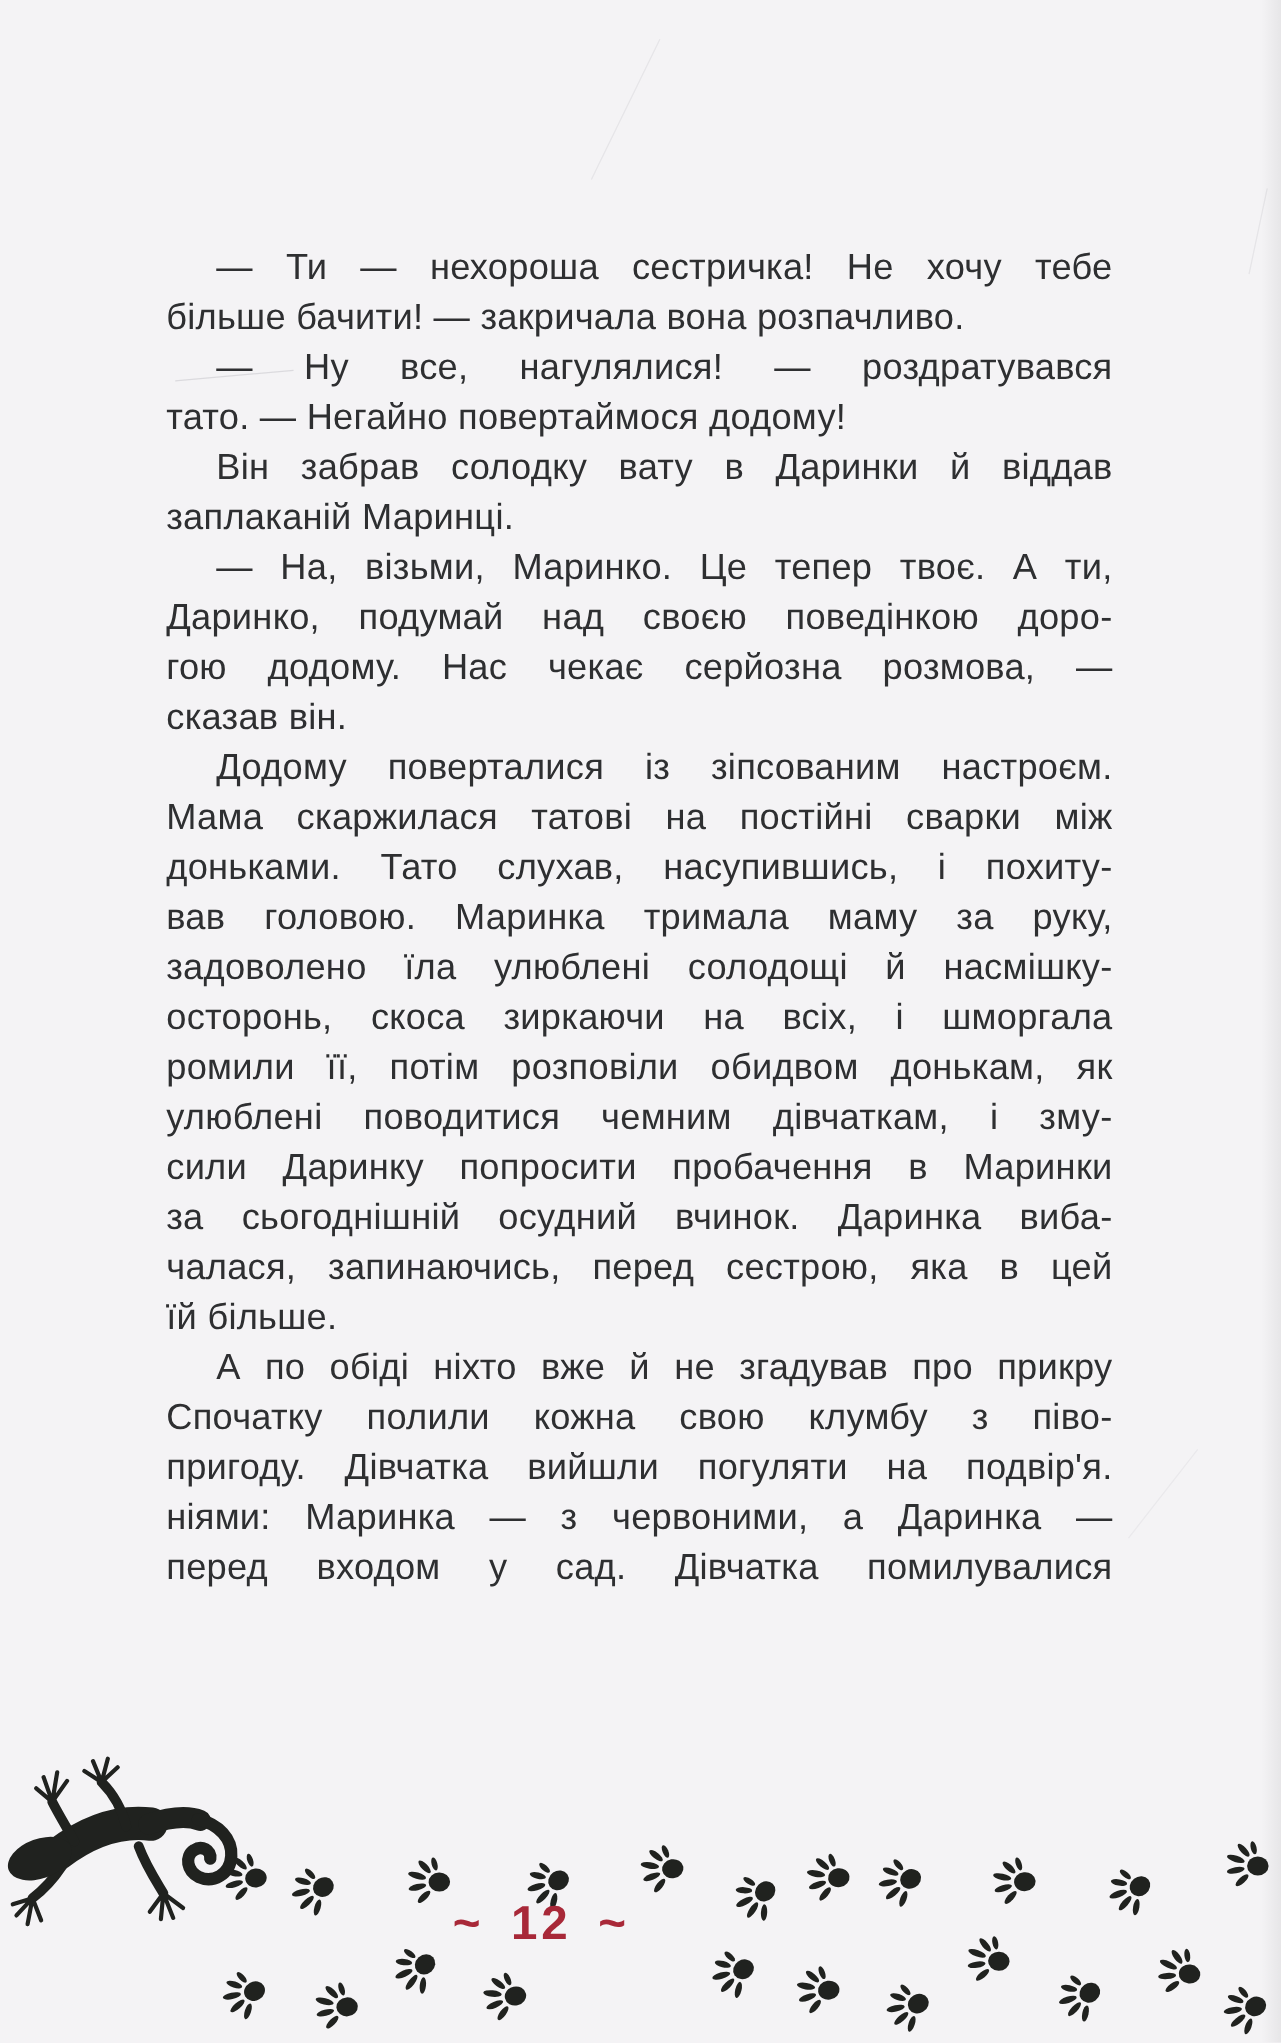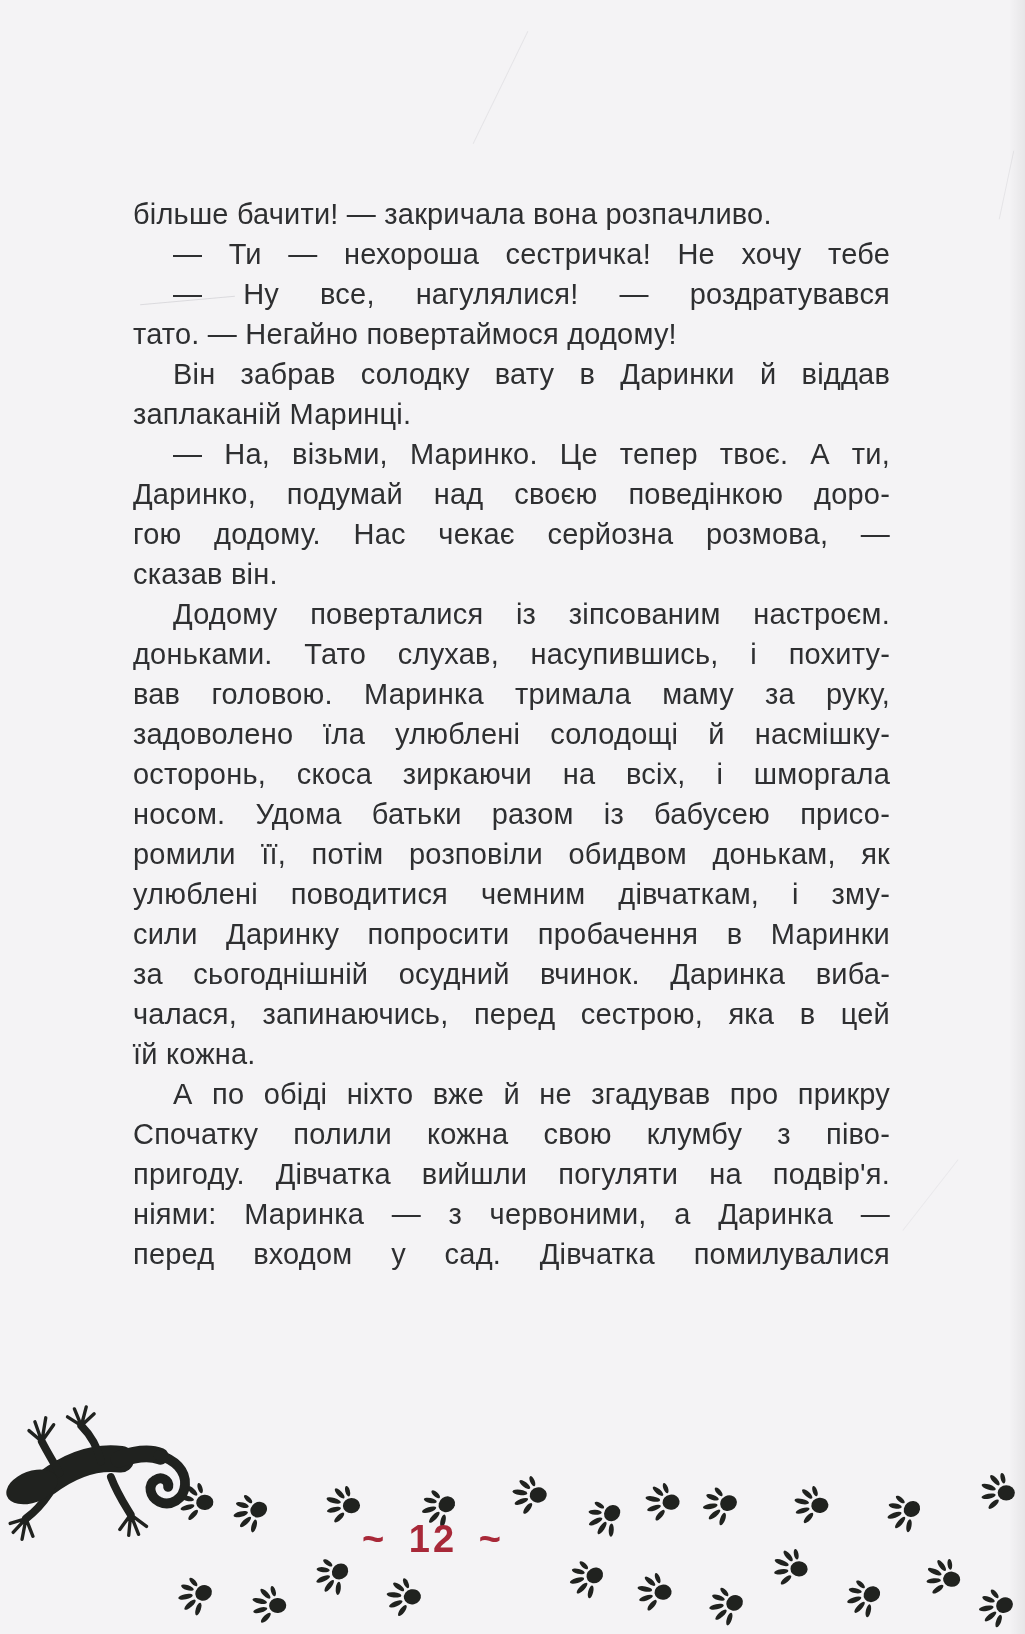--- a/index.html
+++ b/index.html
@@ -53,42 +53,42 @@
 
 <div class="page">
 
   <div class="crease c1"></div>
   <div class="crease c2"></div>
   <div class="crease c3"></div>
   <div class="crease c4"></div>
   <div class="edge-shadow"></div>
 
   <section class="text-block">
+      <div class="line indent">— Ти — нехороша сестричка! Не хочу тебе</div>
       <div class="line end">більше бачити! — закричала вона розпачливо.</div>
-      <div class="line indent">— Ти — нехороша сестричка! Не хочу тебе</div>
       <div class="line indent">— Ну все, нагулялися! — роздратувався</div>
       <div class="line end">тато. — Негайно повертаймося додому!</div>
       <div class="line indent">Він забрав солодку вату в Даринки й віддав</div>
       <div class="line end">заплаканій Маринці.</div>
       <div class="line indent">— На, візьми, Маринко. Це тепер твоє. А ти,</div>
       <div class="line">Даринко, подумай над своєю поведінкою доро-</div>
       <div class="line">гою додому. Нас чекає серйозна розмова, —</div>
       <div class="line end">сказав він.</div>
       <div class="line indent">Додому поверталися із зіпсованим настроєм.</div>
+      <div class="line">Мама скаржилася татові на постійні сварки між</div>
       <div class="line">доньками. Тато слухав, насупившись, і похиту-</div>
       <div class="line">вав головою. Маринка тримала маму за руку,</div>
       <div class="line">задоволено їла улюблені солодощі й насмішку-</div>
       <div class="line">осторонь, скоса зиркаючи на всіх, і шморгала</div>
-      <div class="line">носом. Удома батьки разом із бабусею присо-</div>
       <div class="line">ромили її, потім розповіли обидвом донькам, як</div>
       <div class="line">улюблені поводитися чемним дівчаткам, і зму-</div>
       <div class="line">сили Даринку попросити пробачення в Маринки</div>
       <div class="line">за сьогоднішній осудний вчинок. Даринка виба-</div>
       <div class="line">чалася, запинаючись, перед сестрою, яка в цей</div>
-      <div class="line end">їй кожна.</div>
+      <div class="line end">їй більше.</div>
       <div class="line indent">А по обіді ніхто вже й не згадував про прикру</div>
       <div class="line">Спочатку полили кожна свою клумбу з піво-</div>
       <div class="line">пригоду. Дівчатка вийшли погуляти на подвір'я.</div>
       <div class="line">ніями: Маринка — з червоними, а Даринка —</div>
       <div class="line">перед входом у сад. Дівчатка помилувалися</div>
     </section>
 
   <div class="footer">
 
     <svg class="gecko" viewBox="0 0 210 160" aria-hidden="true">

